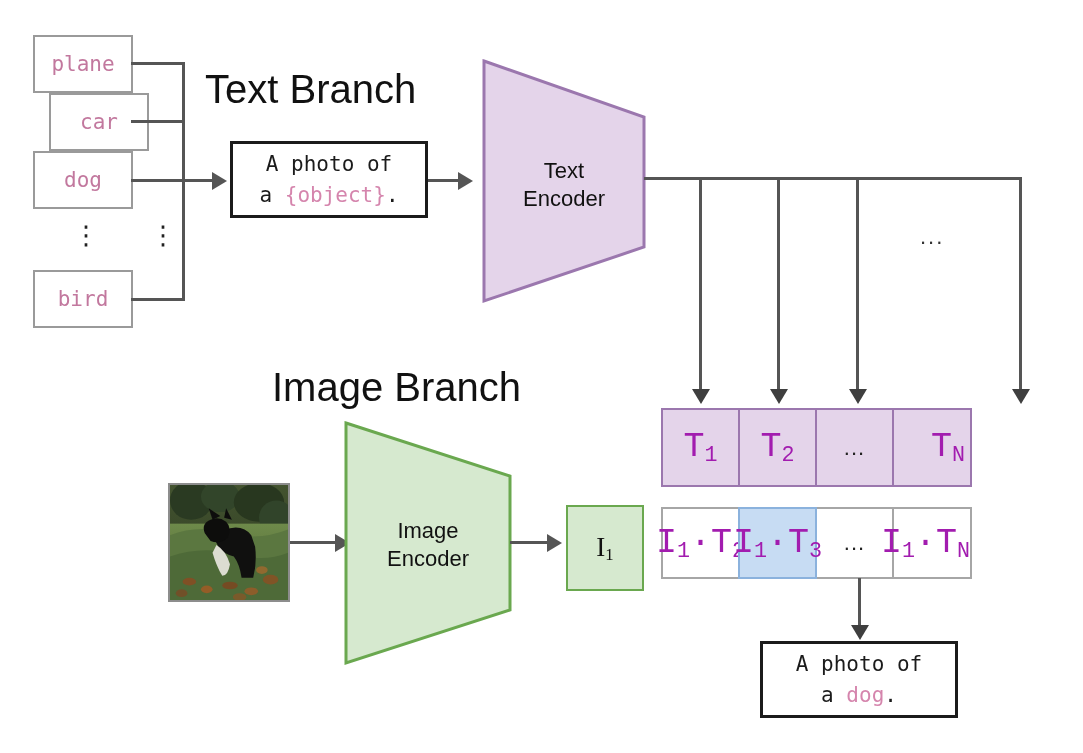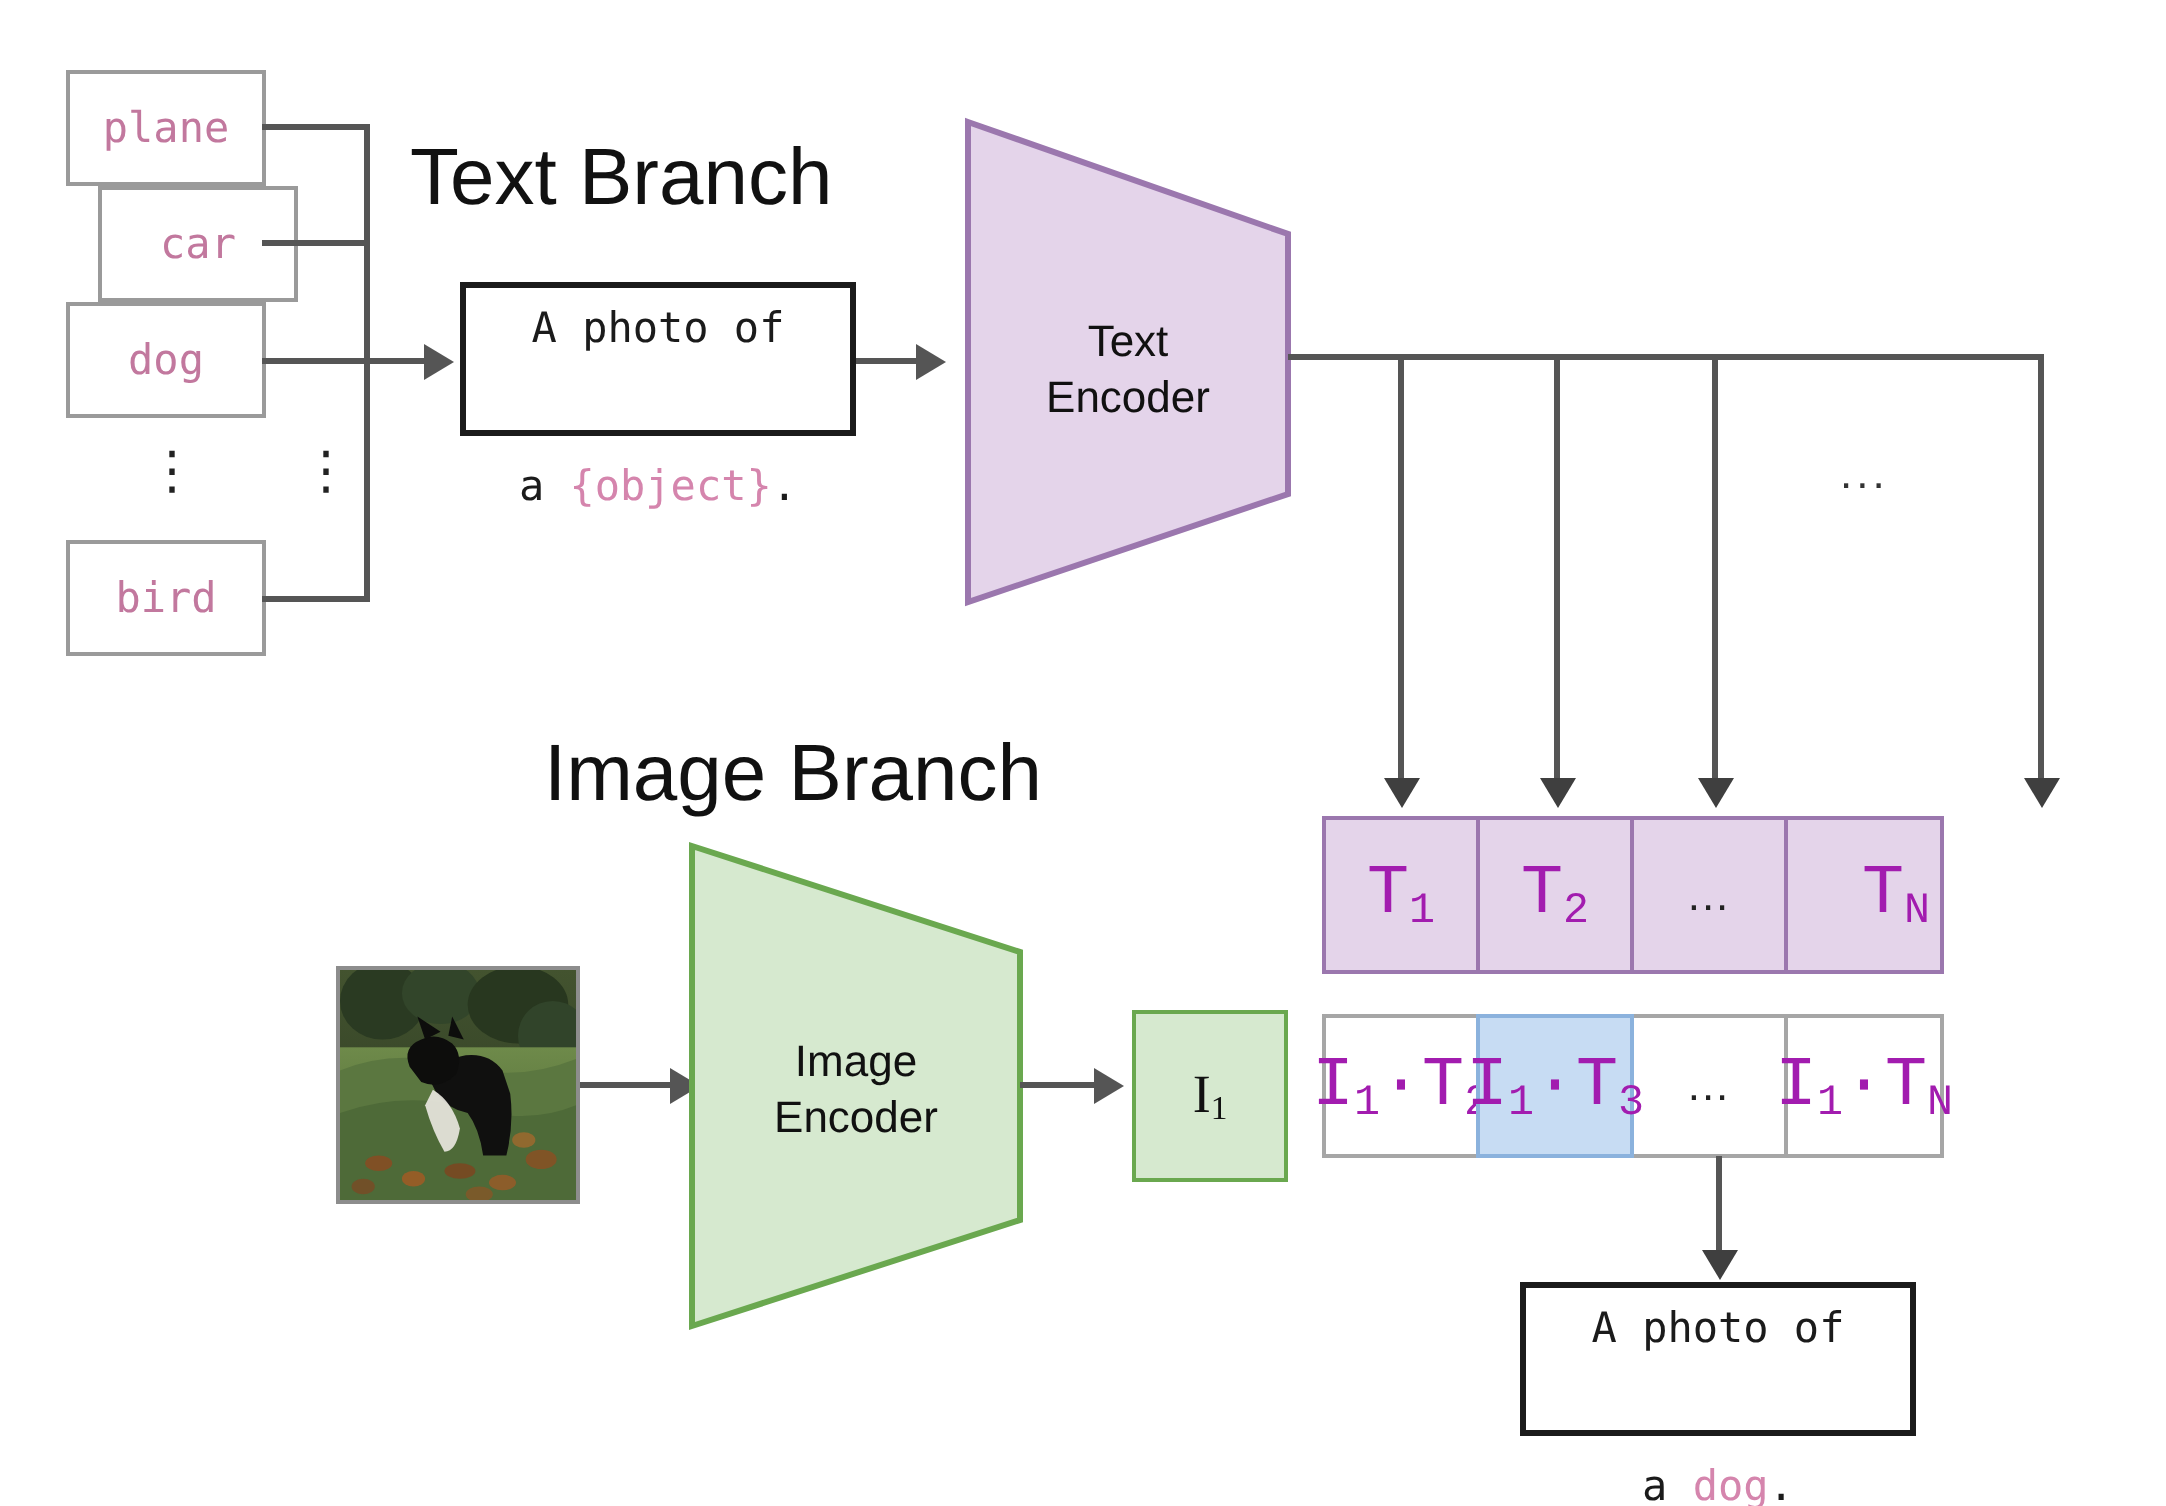--- a/index.html
+++ b/index.html
@@ -66,21 +66,21 @@
     box-sizing: border-box;
     display: flex;
     flex-direction: column;
     align-items: center;
     justify-content: center;
     font-family: "DejaVu Sans Mono", "Liberation Mono", monospace;
     font-size: 21px;
     color: #1b1b1b;
     line-height: 1.45;
   }
-  .prompt-line { white-space: pre; margin-top: 48px; }
+  .prompt-line { white-space: pre; }
   .tok-pink { color: #d585ad; }
 
   
   .branch-title {
     font-family: "Liberation Sans", sans-serif;
     font-size: 40px;
     color: #111111;
     white-space: nowrap;
   }
 
@@ -320,21 +320,21 @@
   <div class="cells-row" style="left:661px; top:507px;">
     <div class="cell d-cell" style="width:79px; height:72px;">
       <span>I<sub>1</sub>·T<sub>2</sub></span>
     </div>
     <div class="cell d-cell highlight" style="width:79px; height:72px;">
       <span>I<sub>1</sub>·T<sub>3</sub></span>
     </div>
     <div class="cell d-cell dots" style="width:79px; height:72px;">
       <span>...</span>
     </div>
-    <div class="cell d-cell" style="width:80px; height:72px;">
+    <div class="cell d-cell" style="width:80px; height:72px;justify-content:flex-end;">
       <span>I<sub>1</sub>·T<sub>N</sub></span>
     </div>
   </div>
 
   <div class="abs vline" style="left:858px; top:578px; height:54px;"></div>
   <div class="abs arrow-down" style="left:851px; top:625px;"></div>
 
   <div class="abs prompt-box" style="left:760px; top:641px; width:198px; height:77px;">
     <div class="prompt-line">A photo of</div>
     <div class="prompt-line"><span>a </span><span class="tok-pink">dog</span><span>.</span></div>

